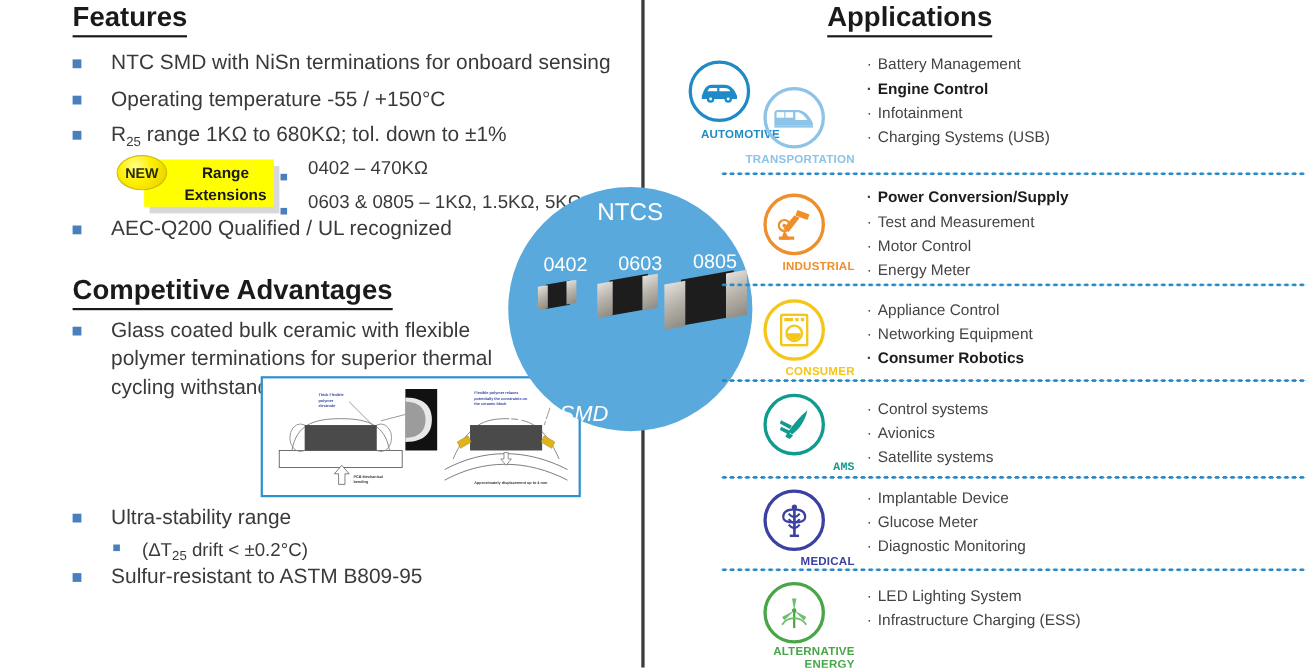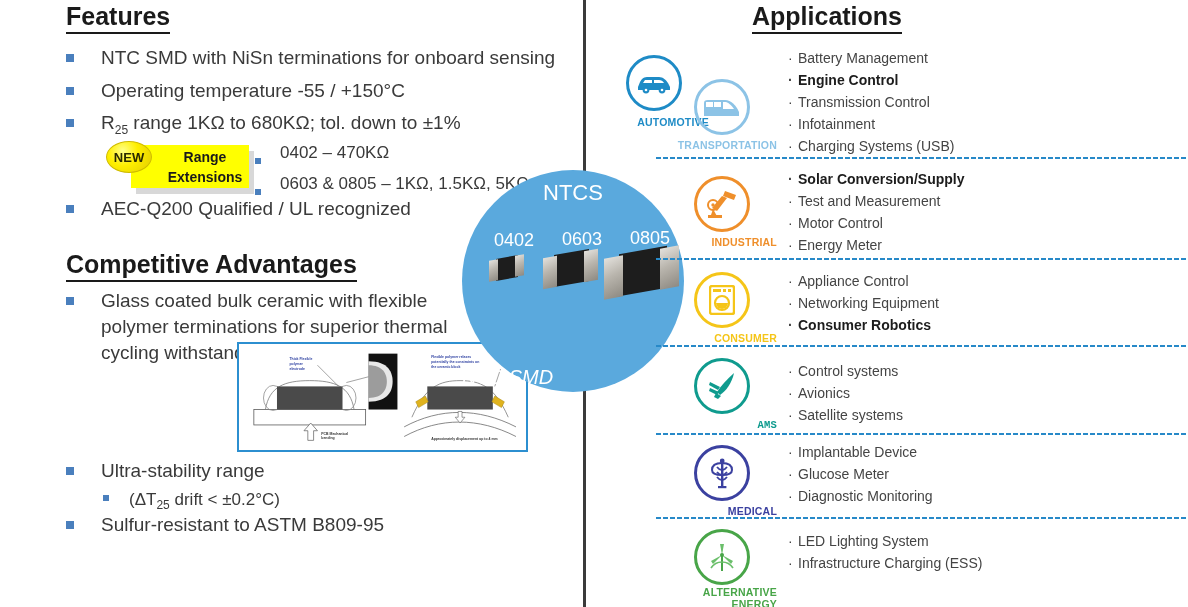--- a/index.html
+++ b/index.html
@@ -306,21 +306,20 @@
         <path d="M20 6 L23 6 C26 7 29 10 31 13 L20 13 Z" fill="#fff"></path>
         <rect x="1" y="18" width="35" height="2" fill="#8cc3e6"></rect>
       </svg>
     </div>
   </div>
   <div class="app-name" style="left:667px; top:139px; color:#8cc3e6;">TRANSPORTATION</div>
 
   <div class="app-list" style="left:788px; top:47px;">
     <div class="app-item"><span class="dot">·</span><span>Battery Management</span></div>
     <div class="app-item bold"><span class="dot">·</span><span>Engine Control</span></div>
-    <div class="app-item"><span class="dot">·</span><span>Transmission Control</span></div>
     <div class="app-item"><span class="dot">·</span><span>Infotainment</span></div>
     <div class="app-item"><span class="dot">·</span><span>Charging Systems (USB)</span></div>
   </div>
 
   <div class="dot-sep" style="top:156px;"></div>
 
   <div class="app-icon-wrap" style="left:694px; top:176px; color:#ef8f2b;">
     <div class="app-circle">
       <svg width="34" height="30" viewBox="0 0 34 30">
         <path d="M20 2 L31 6 L29 11 L18 7 Z" fill="#ef8f2b"></path>
@@ -328,21 +327,21 @@
         <path d="M3 26 L17 26 L17 29 L3 29 Z" fill="#ef8f2b"></path>
         <circle cx="8" cy="16" r="5" fill="none" stroke="#ef8f2b" stroke-width="2"></circle>
         <circle cx="8" cy="16" r="1.7" fill="#ef8f2b"></circle>
         <path d="M8 20 L13 29 L5 29 Z" fill="#ef8f2b"></path>
       </svg>
     </div>
   </div>
   <div class="app-name" style="left:667px; top:236px; color:#ef8f2b;">INDUSTRIAL</div>
 
   <div class="app-list" style="left:788px; top:168px;">
-    <div class="app-item bold"><span class="dot">·</span><span>Solar Conversion/Supply</span></div>
+    <div class="app-item bold"><span class="dot">·</span><span>Power Conversion/Supply</span></div>
     <div class="app-item"><span class="dot">·</span><span>Test and Measurement</span></div>
     <div class="app-item"><span class="dot">·</span><span>Motor Control</span></div>
     <div class="app-item"><span class="dot">·</span><span>Energy Meter</span></div>
   </div>
 
   <div class="dot-sep" style="top:257px;"></div>
 
   <div class="app-icon-wrap" style="left:694px; top:272px; color:#f5c518;">
     <div class="app-circle">
       <svg width="26" height="30" viewBox="0 0 26 30">

